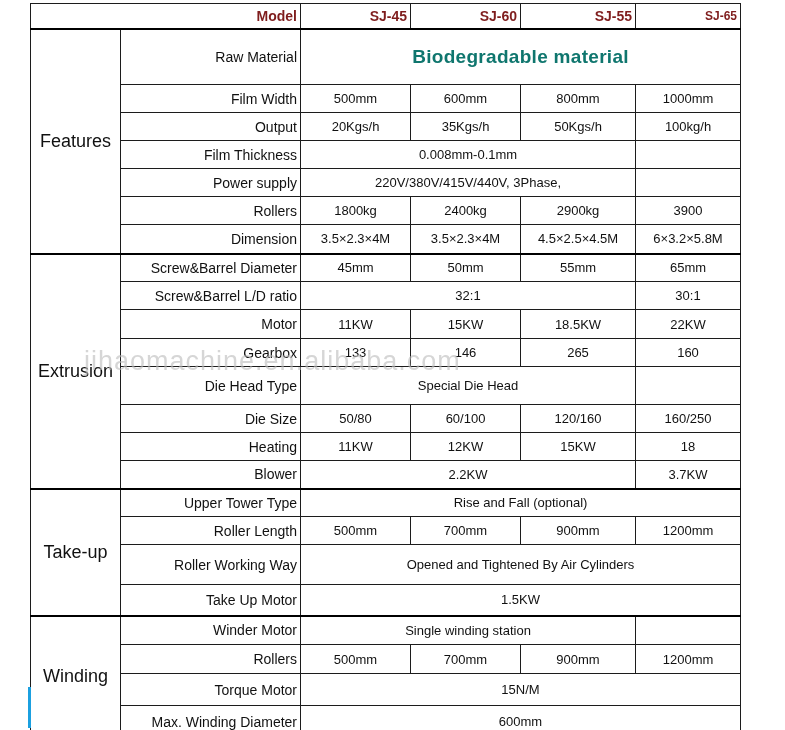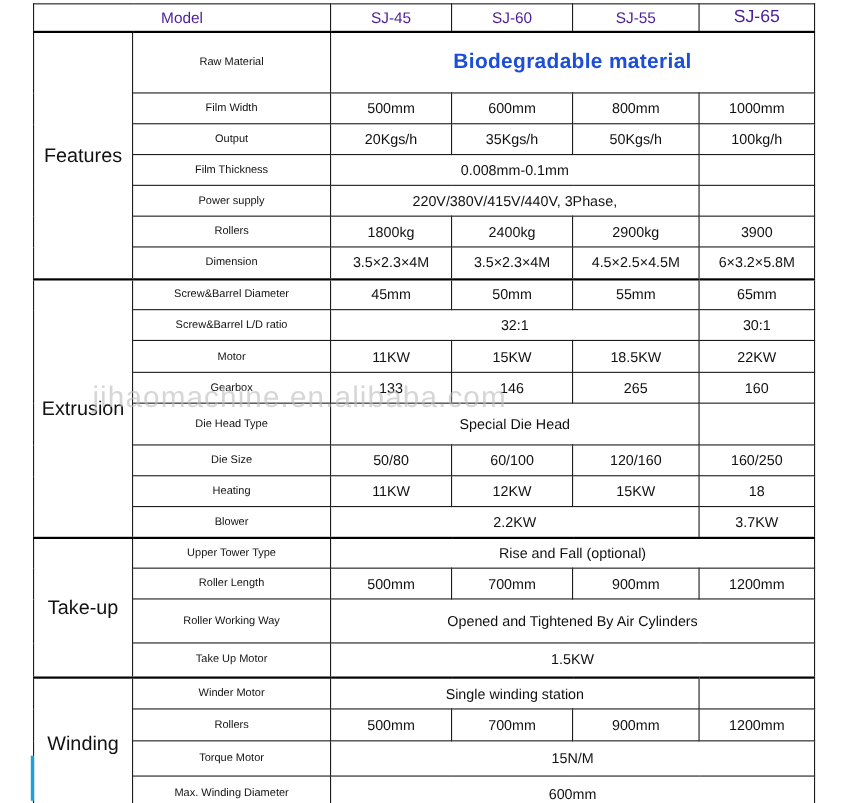--- a/index.html
+++ b/index.html
@@ -8,25 +8,25 @@
     font-family:"Liberation Sans", sans-serif;color:#111;
   }
   .sheet{position:absolute;left:30px;top:3px;}
   table{border-collapse:collapse;table-layout:fixed;width:710px;}
   td{
     border:1px solid #1c1c1c;text-align:center;vertical-align:middle;
     font-size:13px;padding:0 3px;overflow:hidden;white-space:nowrap;
     background:transparent;
   }
   tr.sec td{border-top:2px solid #000;}
-  .header-row td{color:#4c1d95;font-weight:400;font-size:14px;}
-  .header-row td.sj65{font-size:16px;margin-top:47px;}
+  .header-row td{color:#7f1d1d;font-weight:700;font-size:14px;text-align:right;}
+  .header-row td.sj65{font-size:12px;margin-top:47px;}
   .group-cell{font-size:18px;}
-  .label-cell{font-size:10px;}
-  .green-cell{color:#1d4ed8;font-weight:700;font-size:19px;letter-spacing:0.3px;}
+  .label-cell{font-size:14px;text-align:right;}
+  .green-cell{color:#0f766e;font-weight:700;font-size:19px;letter-spacing:0.3px;}
   .watermark{
     position:absolute;left:84px;top:346px;font-size:27px;color:#bdbdbd;
     opacity:0.62;letter-spacing:1px;pointer-events:none;white-space:nowrap;
   }
   .blue-line{position:absolute;left:28px;top:687px;width:3px;height:41px;background:#1ba0e0;}
 </style>
 </head>
 <body>
 
 <div class="sheet">

